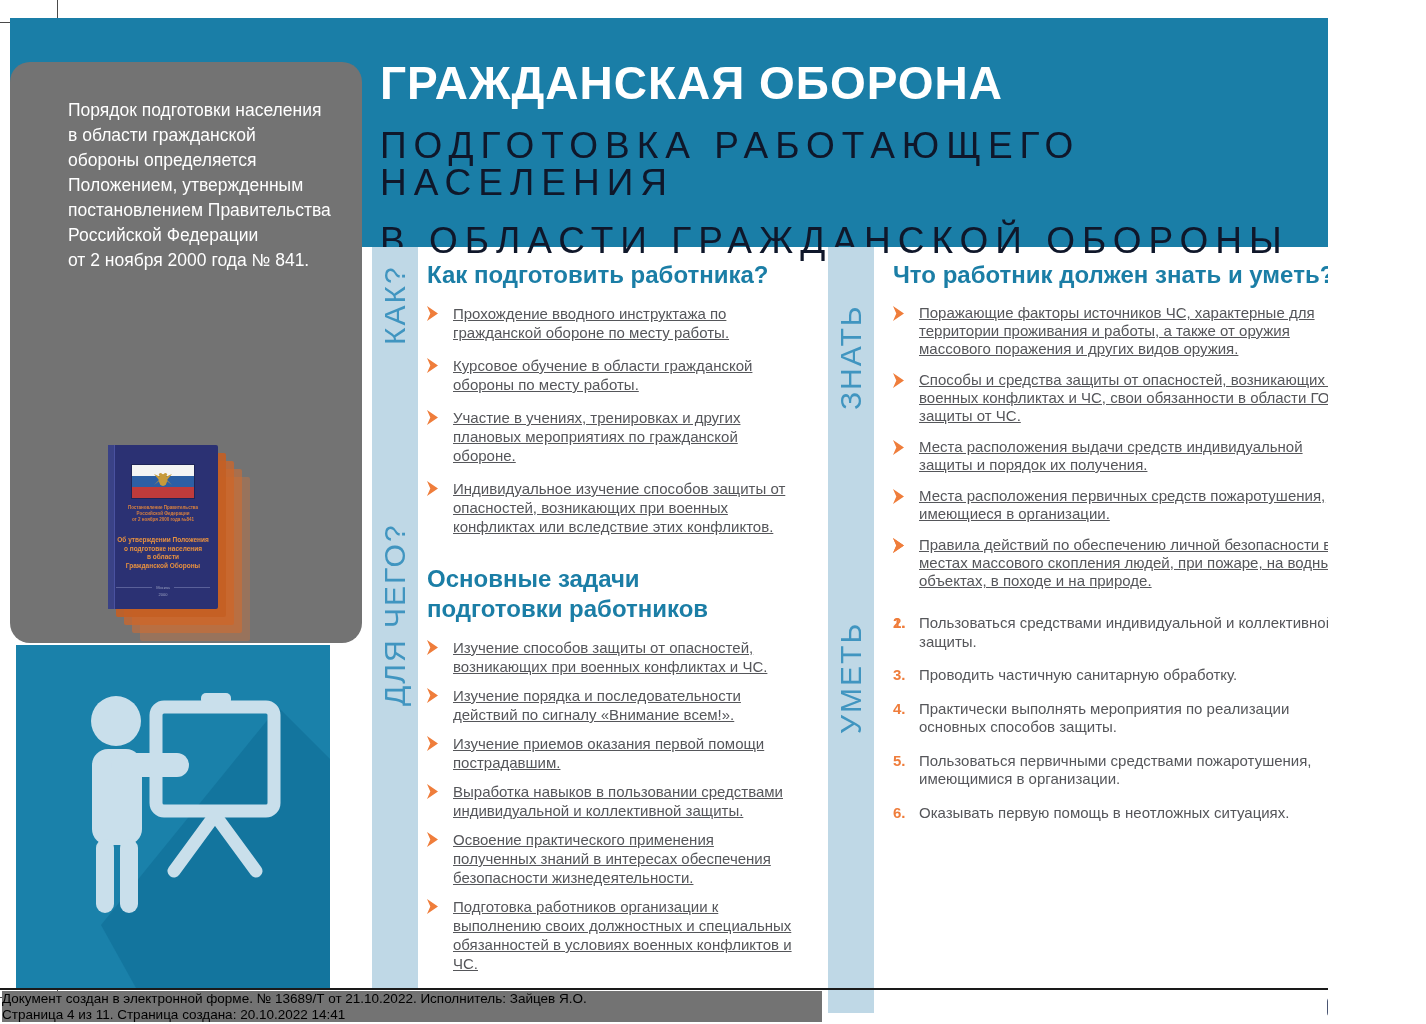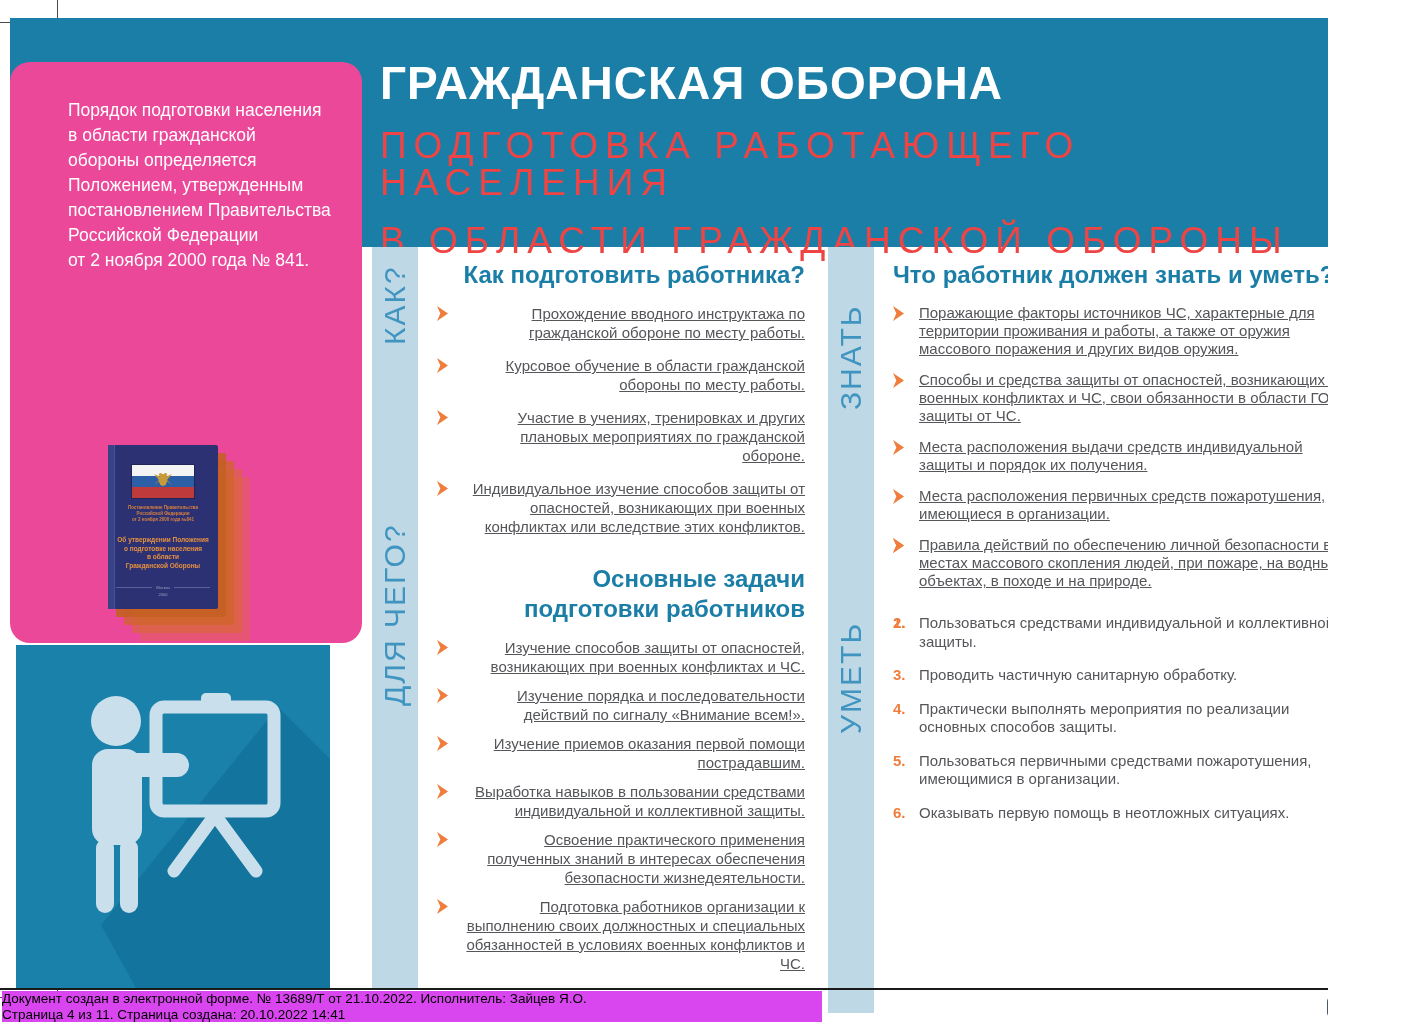--- a/index.html
+++ b/index.html
@@ -4,23 +4,23 @@
 <style>
   html,body{margin:0;padding:0;background:#fff;}
   .page{position:relative;width:1328px;height:1024px;background:#ffffff;overflow:hidden;
         font-family:"Liberation Sans",sans-serif;}
   
   .crop{position:absolute;background:#4a4a4a;}
   
   .band{position:absolute;left:10px;top:18px;width:1400px;height:229px;background:#1A7EA7;}
   .hdr{position:absolute;left:380px;top:60px;color:#fff;}
   .hdr-title{font-size:46px;font-weight:bold;letter-spacing:1px;line-height:1;}
-  .hdr-sub{font-size:37px;font-weight:400;letter-spacing:7px;color:#ef4444;line-height:1;margin-top:21px;}
-  
-  .intro{position:absolute;left:10px;top:62px;width:352px;height:581px;background:#ec4899;
+  .hdr-sub{font-size:37px;font-weight:400;letter-spacing:7px;color:#0f172a;line-height:1;margin-top:21px;}
+  
+  .intro{position:absolute;left:10px;top:62px;width:352px;height:581px;background:#737373;
          border-radius:20px;z-index:3;}
   .intro-text{position:absolute;left:58px;top:36px;width:285px;color:#fff;font-size:17.5px;
               line-height:25px;white-space:pre-line;}
   
   .book-wrap{position:absolute;left:98px;top:383px;width:110px;height:164px;}
   .book{position:absolute;left:0;top:0;width:110px;height:164px;background:#2B3173;border-radius:2px;
         box-shadow:8px 8px 0 rgba(196,95,36,.9),16px 16px 0 rgba(205,102,41,.75),24px 24px 0 rgba(214,108,45,.55),32px 32px 0 rgba(222,114,49,.35);}
   .book-spine{position:absolute;left:0;top:0;width:6px;height:100%;background:#3A4286;border-right:1px solid #4A52A0;}
   .flag{position:relative;width:62px;height:33px;margin:20px auto 0;box-shadow:0 0 0 1px #1f2557;}
   .flag .w{height:11px;background:#F4F4F4;}
@@ -39,36 +39,36 @@
   .teal-panel{position:absolute;left:16px;top:645px;width:314px;height:343px;background:#1A81AA;overflow:hidden;}
   
   .vbar{position:absolute;width:46px;background:#BFD8E6;}
   .vbar1{left:372px;top:247px;height:741px;}
   .vbar2{left:828px;top:247px;height:766px;}
   .vlabel{position:absolute;width:46px;display:flex;align-items:center;justify-content:center;
           writing-mode:vertical-rl;transform:rotate(180deg);color:#4095C0;font-size:30px;
           letter-spacing:2px;z-index:2;}
   
   .col{position:absolute;top:260px;color:#55565A;font-size:15px;line-height:19px;}
-  .col1{left:437px;width:368px;text-align:right;}
+  .col1{left:427px;width:368px;}
   .col2{left:893px;width:462px;}
   .sec-head{color:#1B7EA6;font-size:24px;font-weight:bold;line-height:30px;margin:0 0 14px 0;}
   .blist{list-style:none;margin:0;padding:0;text-decoration:underline;}
   .blist li{position:relative;padding-left:26px;margin-bottom:14px;}
   .blist.tight li{margin-bottom:10px;}
   .arrow{position:absolute;left:0;top:2px;width:11px;height:15px;background:#EF7D3B;
          clip-path:polygon(0 0,100% 50%,0 100%,30% 50%);}
   .nlist{list-style:none;margin:0;padding:0;}
   .nlist li{position:relative;padding-left:26px;margin-bottom:15px;line-height:18.5px;}
   .num{position:absolute;left:0;top:0;color:#EF7D3B;font-weight:bold;}
   .know li{line-height:18px;margin-bottom:13px;}
   .tasks-head{margin-top:28px;}
   
   .foot-rule{position:absolute;left:0;top:988px;width:1426px;height:2px;background:#1a1a1a;}
-  .stamp{position:absolute;left:2px;top:991px;width:820px;background:#d946ef;color:#000;
+  .stamp{position:absolute;left:2px;top:991px;width:820px;background:#737373;color:#000;
          font-size:13.5px;line-height:15.5px;z-index:4;}
   .logo{position:absolute;left:1327px;top:995px;display:flex;align-items:center;gap:4px;
         color:#1D2B4F;z-index:4;}
   .logo-text{font-weight:bold;line-height:1;}
   .logo-l1{font-size:10.5px;letter-spacing:.5px;}
   .logo-l2{font-size:10.5px;letter-spacing:3.5px;margin-top:2px;}
 </style>
 </head>
 <body>
 

